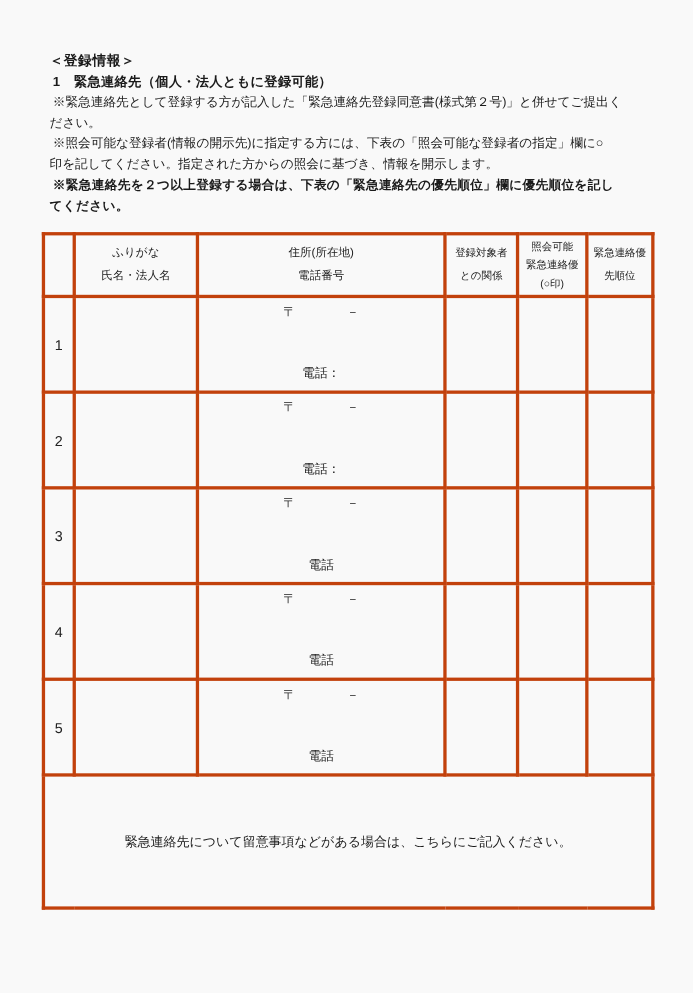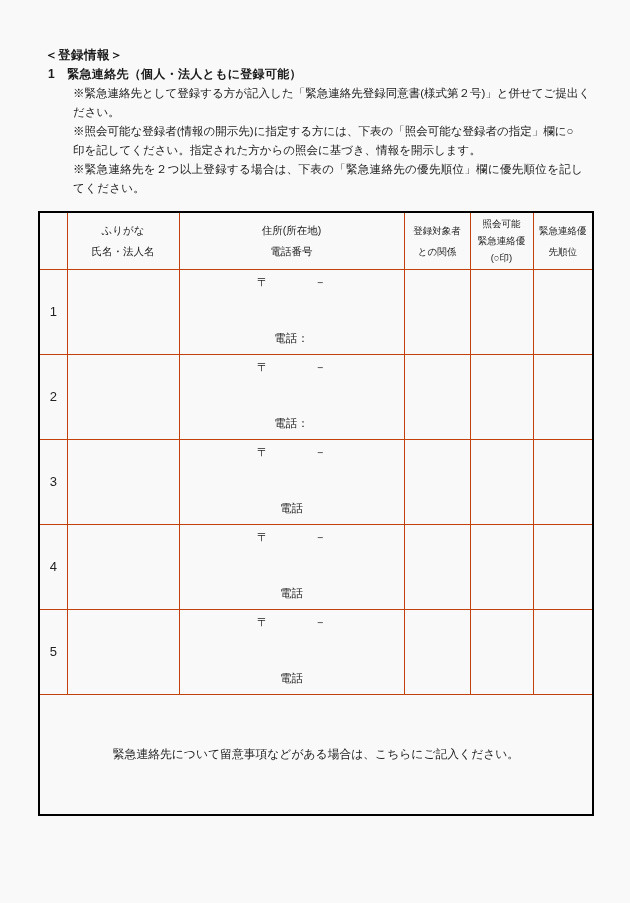--- a/index.html
+++ b/index.html
@@ -10,34 +10,34 @@
     color:#1a1a1a;
     -webkit-font-smoothing:antialiased;
   }
   .page{position:relative;width:630px;height:895px;overflow:hidden;}
 
   
   .intro{position:absolute;left:45px;top:46px;width:545px;}
   .line{line-height:19px;font-size:11.5px;white-space:nowrap;}
   .line.title{font-size:12.5px;font-weight:bold;letter-spacing:.5px;}
   .line.heading{font-size:12px;font-weight:bold;margin-left:3px;letter-spacing:.3px;}
-  .line.bold{font-weight:normal;letter-spacing:.3px;}
-  .ml-note{margin-left:28px;}
-  .ml-cont{margin-left:28px;}
+  .line.bold{font-weight:bold;letter-spacing:.3px;}
+  .ml-note{margin-left:3px;}
+  .ml-cont{}
 
   
   table.reg{
     position:absolute;left:38px;top:211px;
     width:554px;
     border-collapse:collapse;table-layout:fixed;
     border:2px solid #000;
     background:transparent;
   }
   table.reg th,table.reg td{
-    border:1px solid #c2410c;
+    border:3px solid #c2410c;
     padding:0;
     vertical-align:middle;
     text-align:center;
     font-weight:normal;
   }
   tr.head{height:57px;}
   tr.datarow{height:84px;}
   tr.noterow{height:121px;}
 
   .h-big{font-size:10.5px;line-height:21px;}

